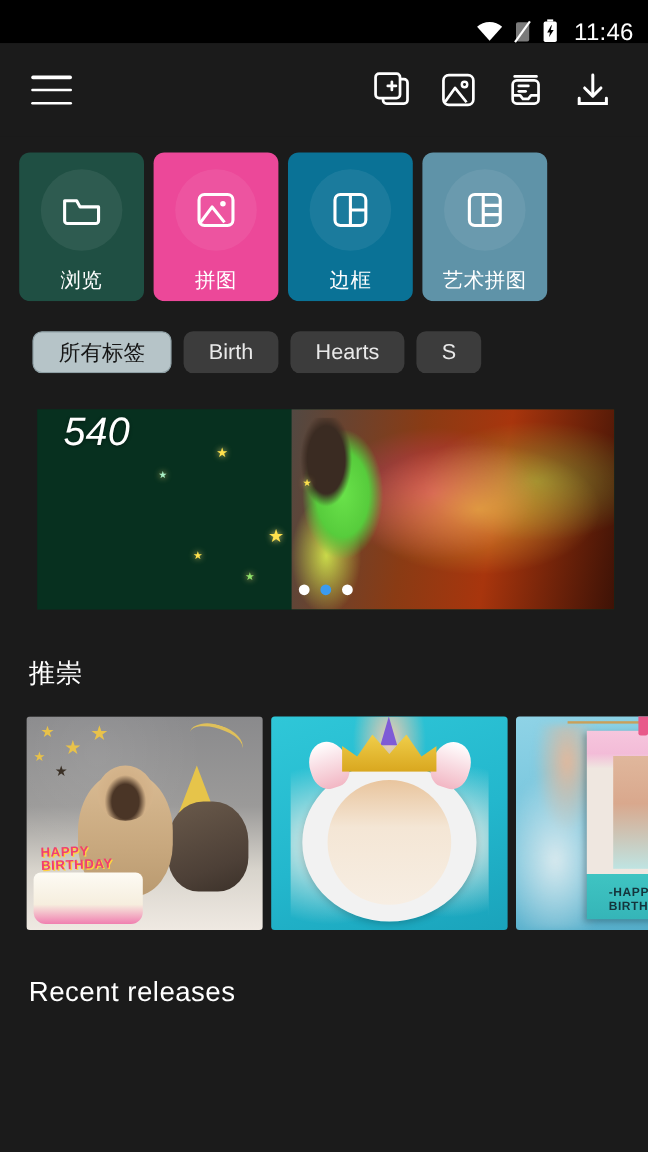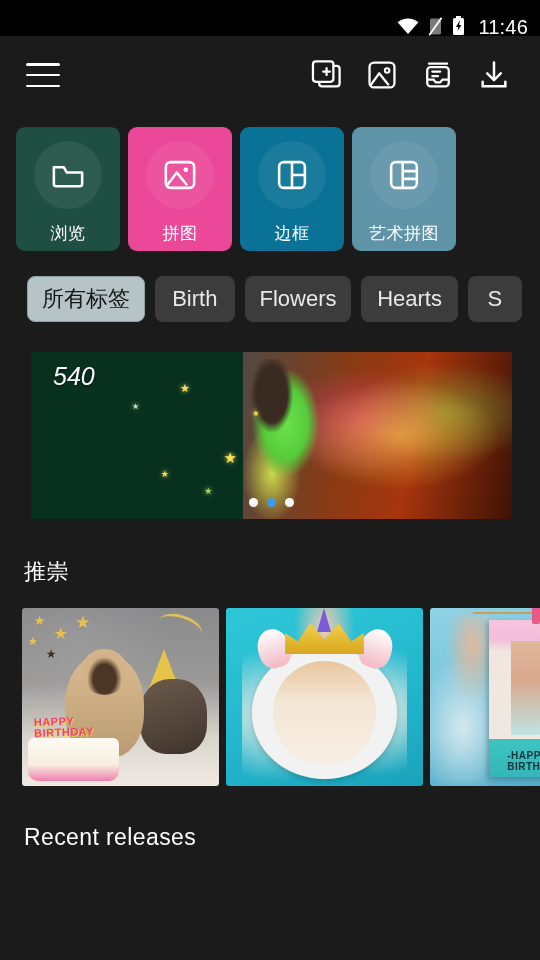--- a/index.html
+++ b/index.html
@@ -110,27 +110,27 @@
   }
 
   
   .tags {
     display: flex;
     gap: 10px;
     padding: 25px 18px 0 27px;
     overflow: hidden;
   }
   .tag {
-    height: 46px;
+    height: 35px;
     min-width: 0;
     padding: 4px 21px;
     border-radius: 8px;
     background: #3c3c3c;
     color: #e9e9e9;
-    font-size: 22px;
+    font-size: 18px;
     display: flex;
     align-items: center;
     justify-content: center;
     white-space: nowrap;
     cursor: pointer;
   }
   .tag.selected {
     background: #b6c4c8;
     color: #161616;
     border: 1px solid #8fa0a5;
@@ -174,24 +174,24 @@
     filter: blur(0.4px);
   }
   .banner .star {
     position: absolute;
     color: #ffe14d;
     font-size: 11px;
     text-shadow: 0 0 5px rgba(255,230,120,0.9);
   }
   .banner .bnum {
     position: absolute;
-    left: 22px; top: 10px;
+    left: 22px; top: 0;
     color: #ffffff;
     font-style: italic;
-    font-size: 25px;
+    font-size: 33px;
     font-weight: 400;
     text-shadow: 0 1px 3px rgba(0,0,0,0.45);
   }
   .dots {
     position: absolute;
     left: 0; right: 0; bottom: 12px;
     display: flex;
     justify-content: center;
     gap: 9px;
   }
@@ -466,21 +466,20 @@
           <path d="M13 4 v20 M13 11 h11 M13 17 h11" stroke="#ffffff" stroke-width="2"></path>
         </svg>
       </div>
       <div class="clabel">艺术拼图</div>
     </div>
   </div>
 
   <div class="tags">
     <div class="tag selected">所有标签</div>
     <div class="tag">Birth</div>
-    <div class="tag">Flowers</div>
     <div class="tag">Hearts</div>
     <div class="tag">S</div>
   </div>
 
   <div class="banner-wrap">
     <div class="banner">
       <div class="bg-left"></div>
       <div class="bg-right"></div>
       <div class="subject"></div>
 

